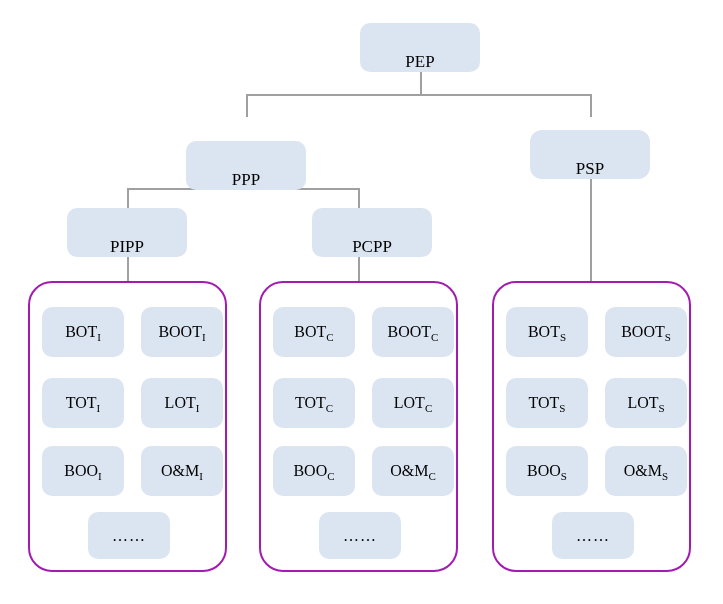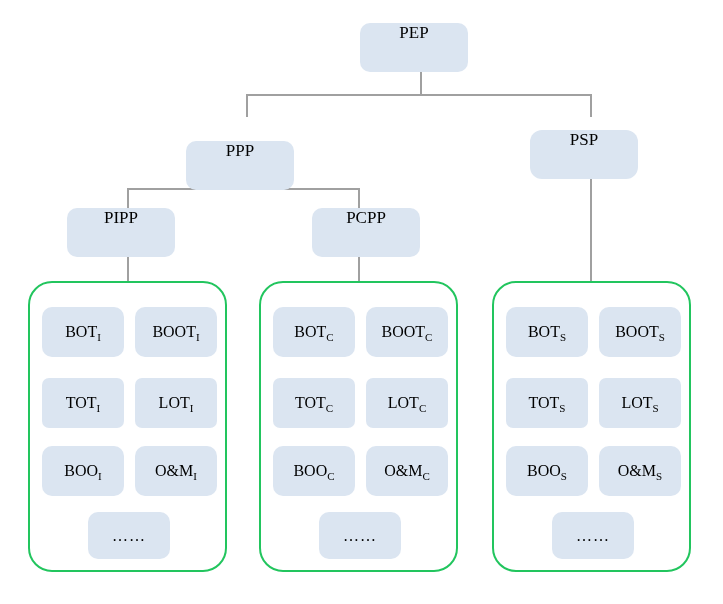--- a/index.html
+++ b/index.html
@@ -1,40 +1,40 @@
 <!DOCTYPE html>
 <html><head>
 <meta charset="utf-8">
 <style>
   html, body { margin:0; padding:0; background:#ffffff; }
   .canvas {
     position:relative; width:723px; height:604px; background:#ffffff;
     font-family:"Liberation Serif", serif; color:#000000; overflow:hidden;
   }
   .node {
-    position:absolute; width:108px; height:49px;
+    position:absolute; width:120px; height:49px;
     background:#dbe5f1; border-radius:10px;
-    display:flex; align-items:flex-start; justify-content:center;
+    display:flex; align-items:flex-end; justify-content:center;
     font-size:17px;
   }
   .line { position:absolute; background:#a0a0a0; }
   .group {
     position:absolute; width:199px; height:291px; top:281px;
-    background:#ffffff; border:2px solid #22c55e; border-radius:24px;
+    background:#ffffff; border:2px solid #a21caf; border-radius:24px;
     box-sizing:border-box;
   }
   .item {
     position:absolute; width:82px; height:50px;
     background:#dbe5f1; border-radius:10px;
     display:flex; align-items:center; justify-content:center;
     font-size:16px;
   }
   .item sub { font-size:11px; line-height:0; }
-  .c1 { left:12px; } .c2 { left:105px;justify-content:center; }
-  .r1 { top:24px; } .r2 { top:95px;border-radius:7px; } .r3 { top:163px; }
+  .c1 { left:12px; } .c2 { left:111px;justify-content:center; }
+  .r1 { top:24px; } .r2 { top:95px; } .r3 { top:163px; }
   .ellipsis {
     position:absolute; left:58px; top:229px; width:82px; height:47px;
     background:#dbe5f1; border-radius:10px;
     display:flex; align-items:center; justify-content:center;
     font-size:16px; letter-spacing:1px;
   }
 </style>
 </head>
 <body>
 

